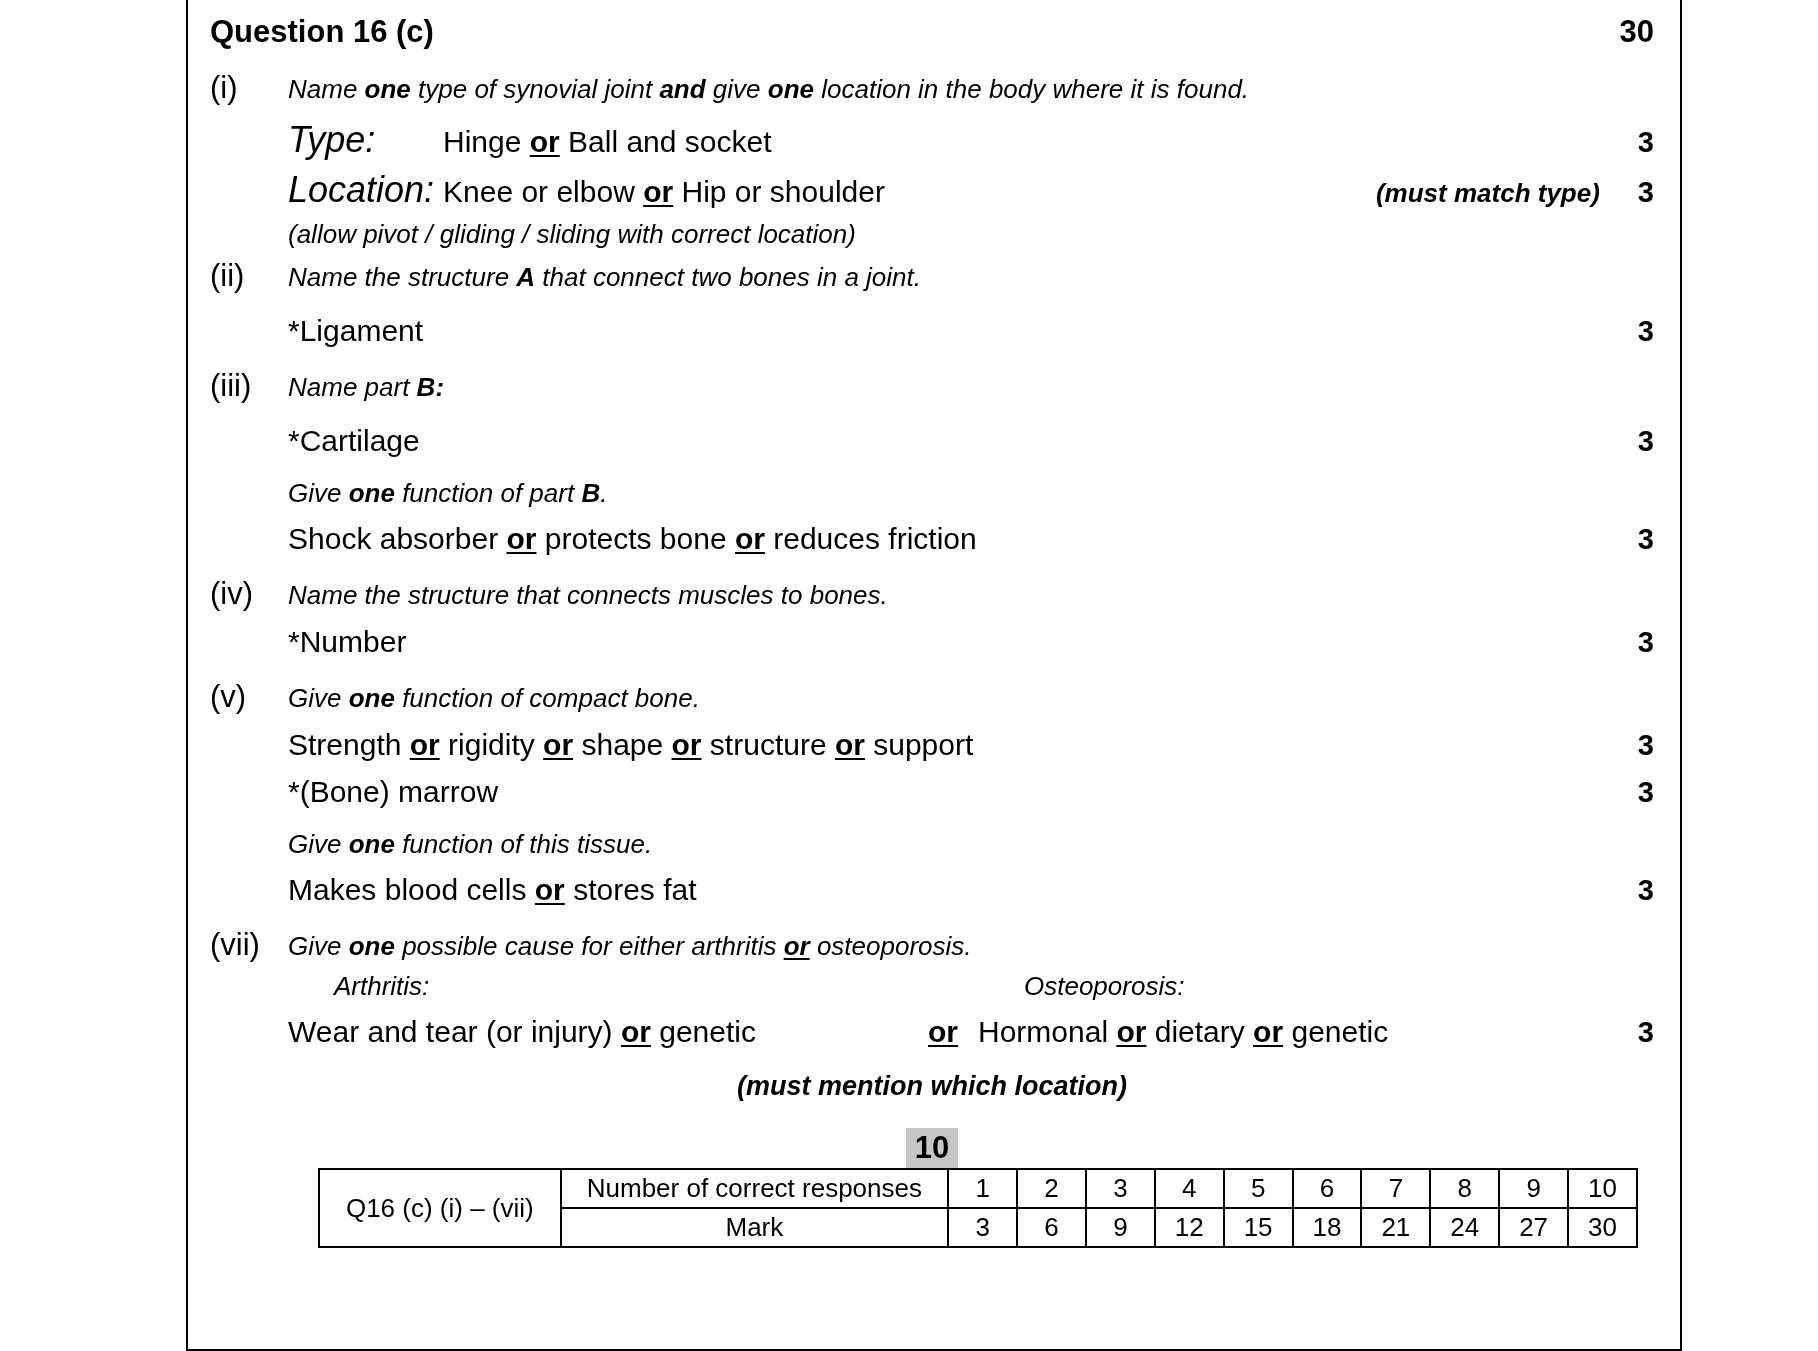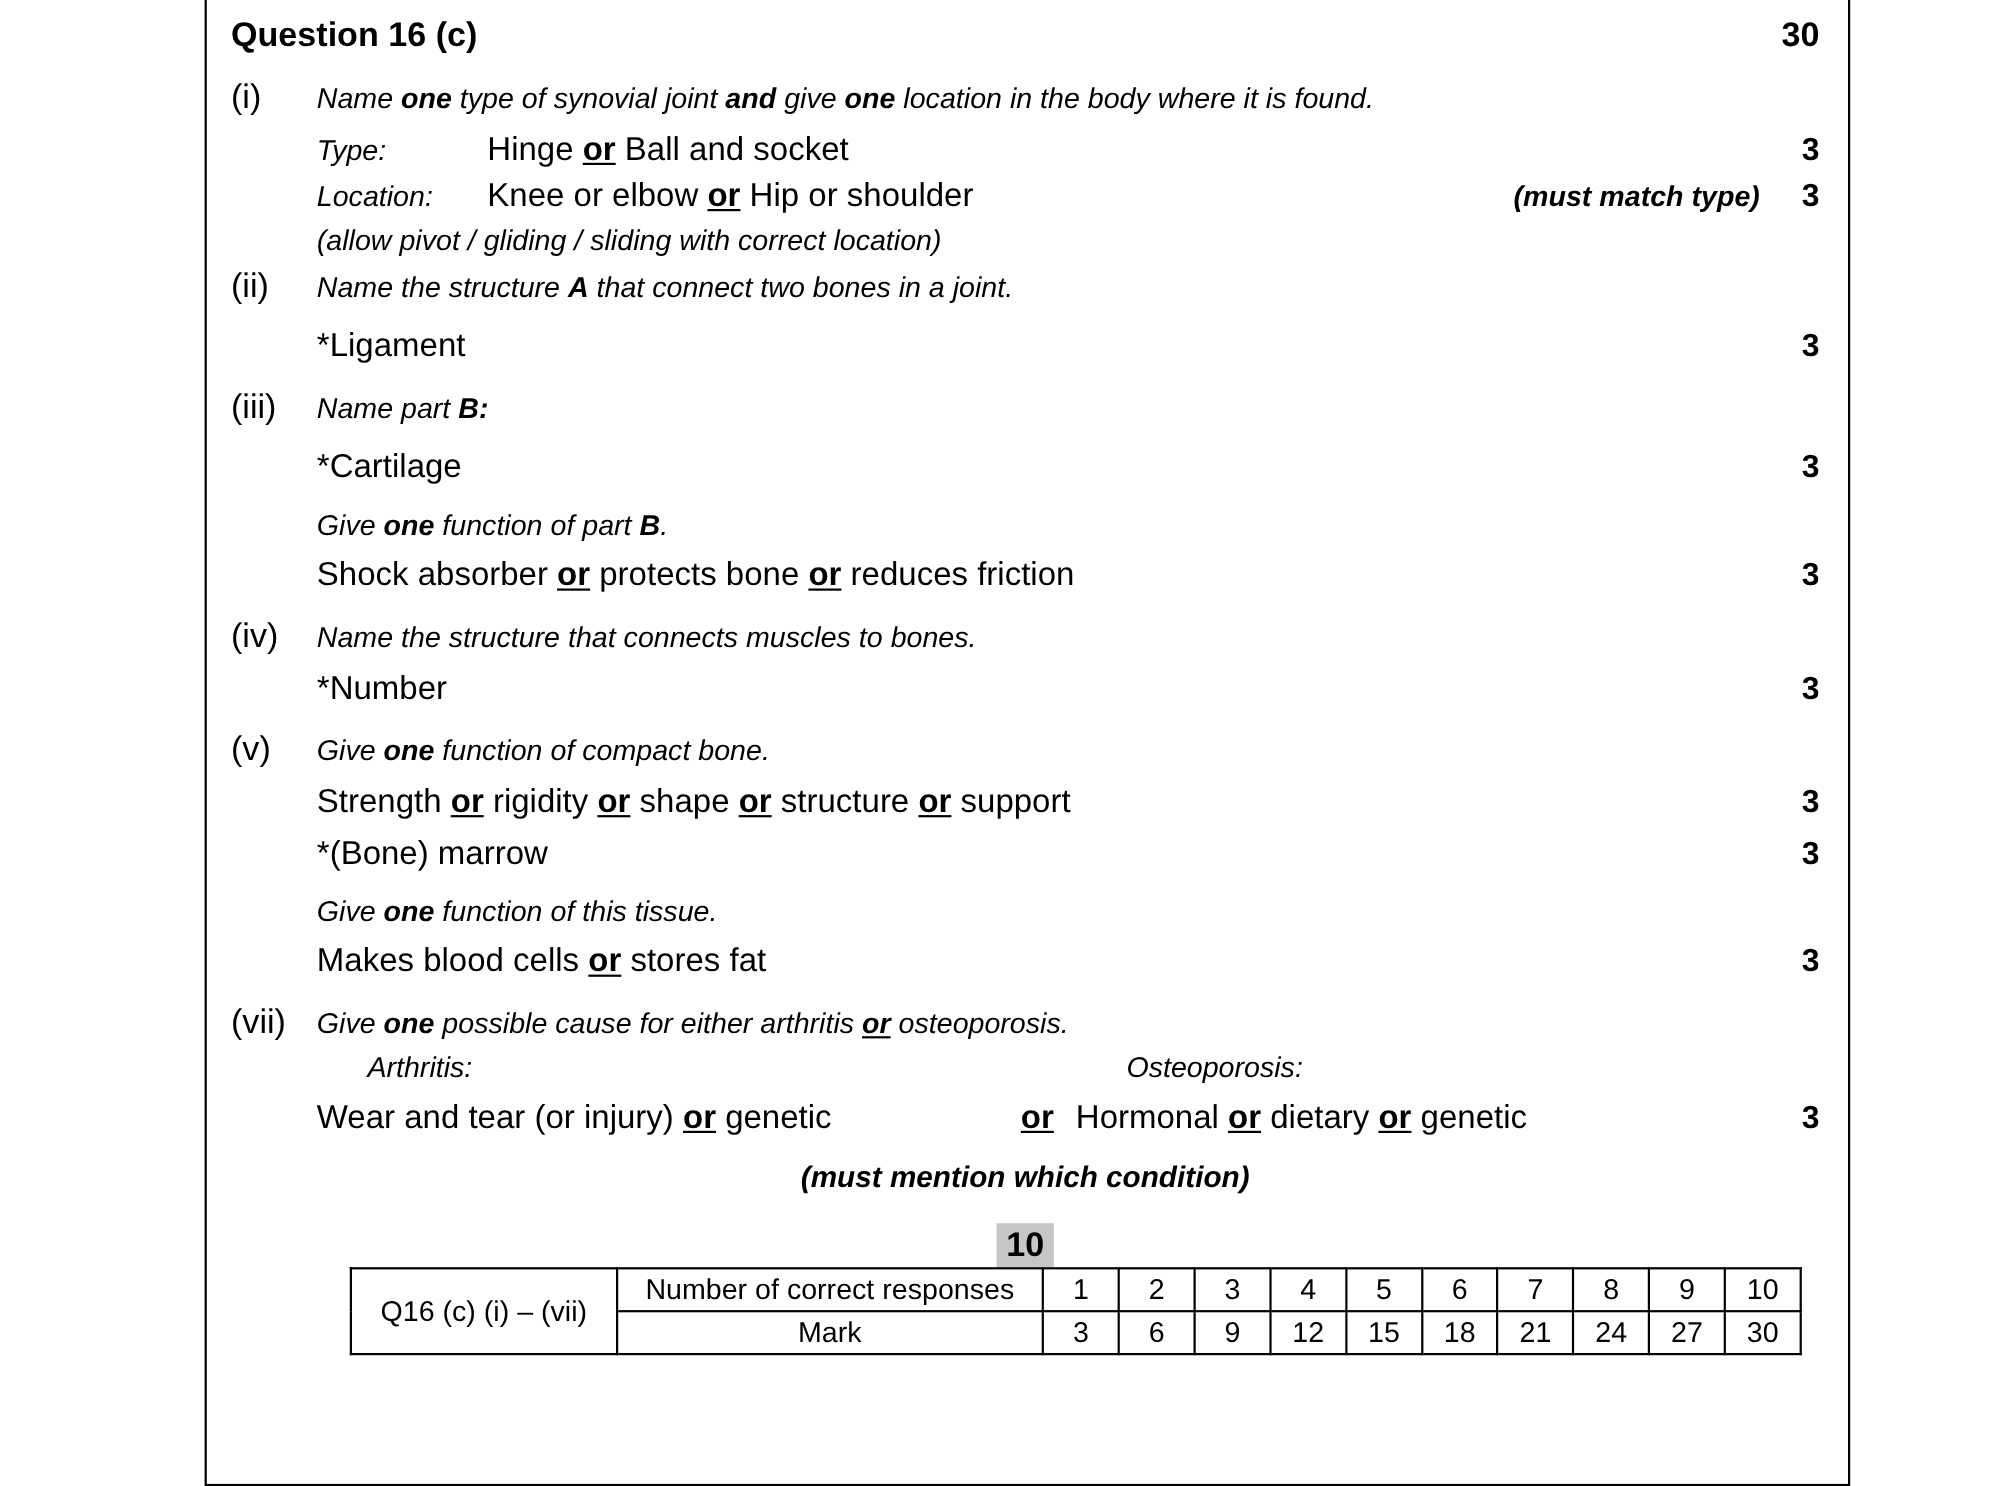--- a/index.html
+++ b/index.html
@@ -19,21 +19,21 @@
     background:#fff;
     padding:14px 26px 8px 22px;
   }
   .title-row { display:flex; align-items:baseline; font-weight:700; font-size:31px; }
   .title-row .total { margin-left:auto; }
 
   .row { display:flex; align-items:baseline; }
   .num { flex:none; width:78px; font-size:31px; }
   .prompt { font-size:26px; }
   .ans { font-size:30px; }
-  .albl { flex:none; width:155px; font-size:26px; }
+  .albl { flex:none; width:155px; font-size:36px; }
   .mark { margin-left:auto; font-weight:700; font-size:29px; flex:none; }
   .side-note { margin-left:auto; font-size:26px; flex:none; }
   .mark-after-note { margin-left:38px; font-weight:700; font-size:29px; flex:none; }
   .ind { margin-left:78px; }
 
   .mt-a { margin-top:20px; }  
   .mt-b { margin-top:13px; }  
   .mt-c { margin-top:8px;  }  
 
   .col1 { flex:none; width:620px; }
@@ -162,21 +162,21 @@
   <div class="row ind mt-c">
     <span class="prompt col1-lbl"><span class="f-i">Arthritis:</span></span>
     <span class="prompt"><span class="f-i">Osteoporosis:</span></span>
   </div>
   <div class="row ind mt-b">
     <span class="ans col1"><span>Wear and tear (or injury) </span><span class="f-b f-u">or</span><span> genetic</span></span>
     <span class="colmid"><span class="f-b f-u">or</span></span>
     <span class="ans"><span>Hormonal </span><span class="f-b f-u">or</span><span> dietary </span><span class="f-b f-u">or</span><span> genetic</span></span>
     <span class="mark">3</span>
   </div>
-  <div class="center-note"><span class="f-b f-i">(must mention which condition)</span></div>
+  <div class="center-note"><span class="f-b f-i">(must mention which location)</span></div>
 
   <div class="footer">
     <span class="hl">10</span>
     <table class="score-table">
       <tbody>
           <tr>
         <td class="qlabel" rowspan="2">Q16 (c) (i) – (vii)</td>
         <td class="hdr">Number of correct responses</td>
         <td class="ncell">1</td>
         <td class="ncell">2</td>

